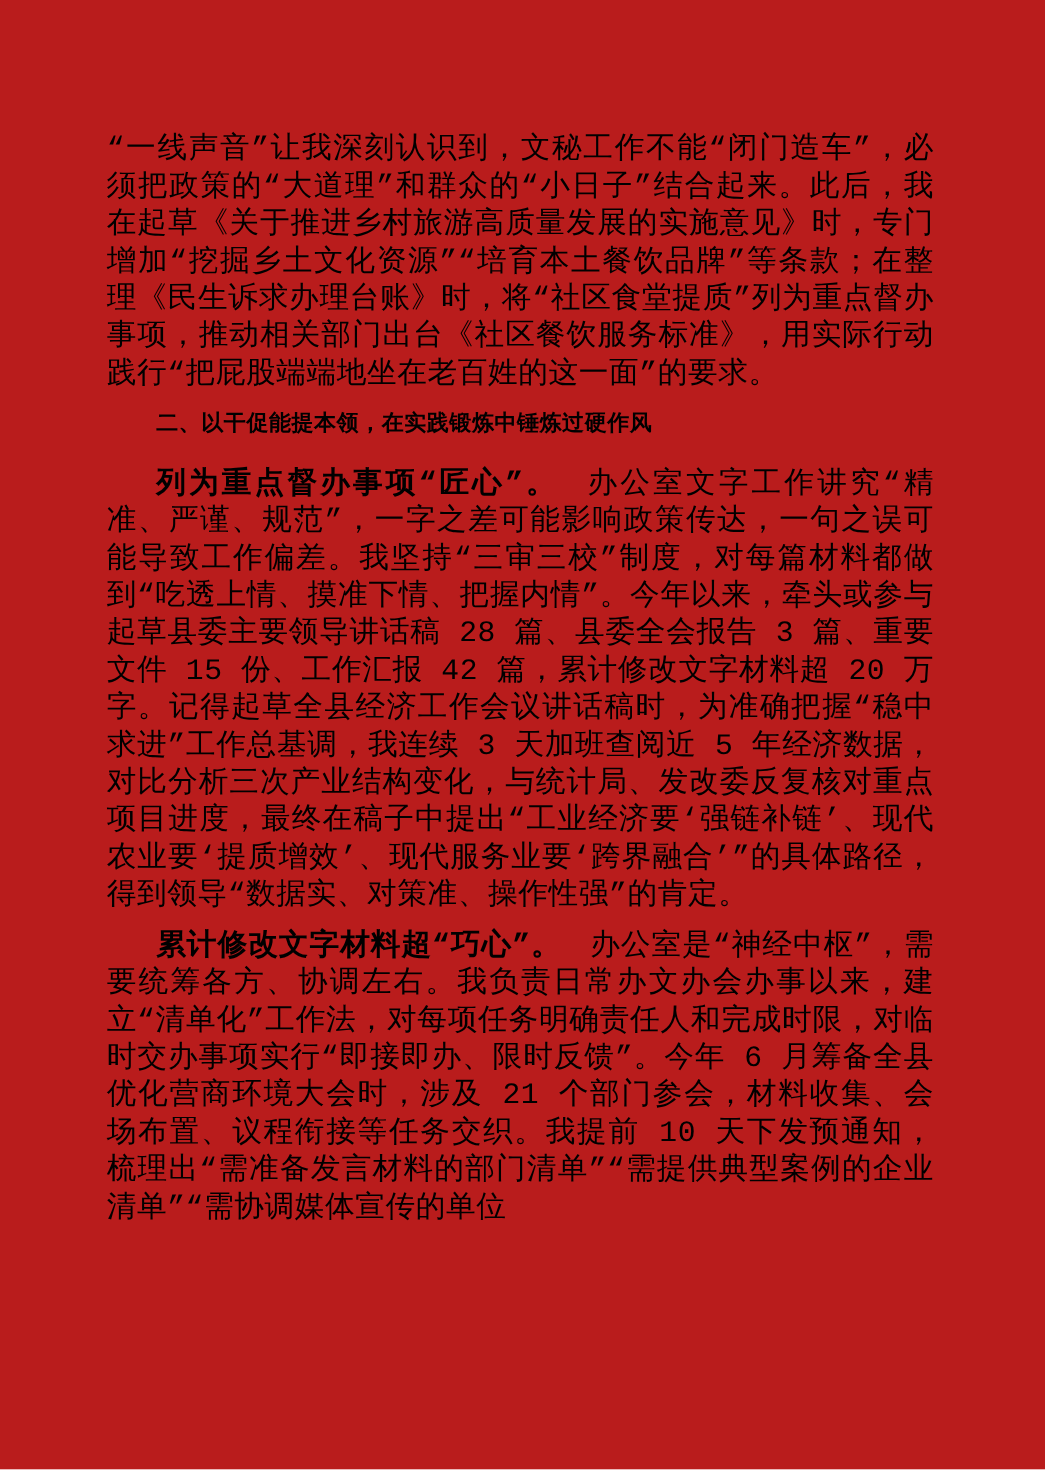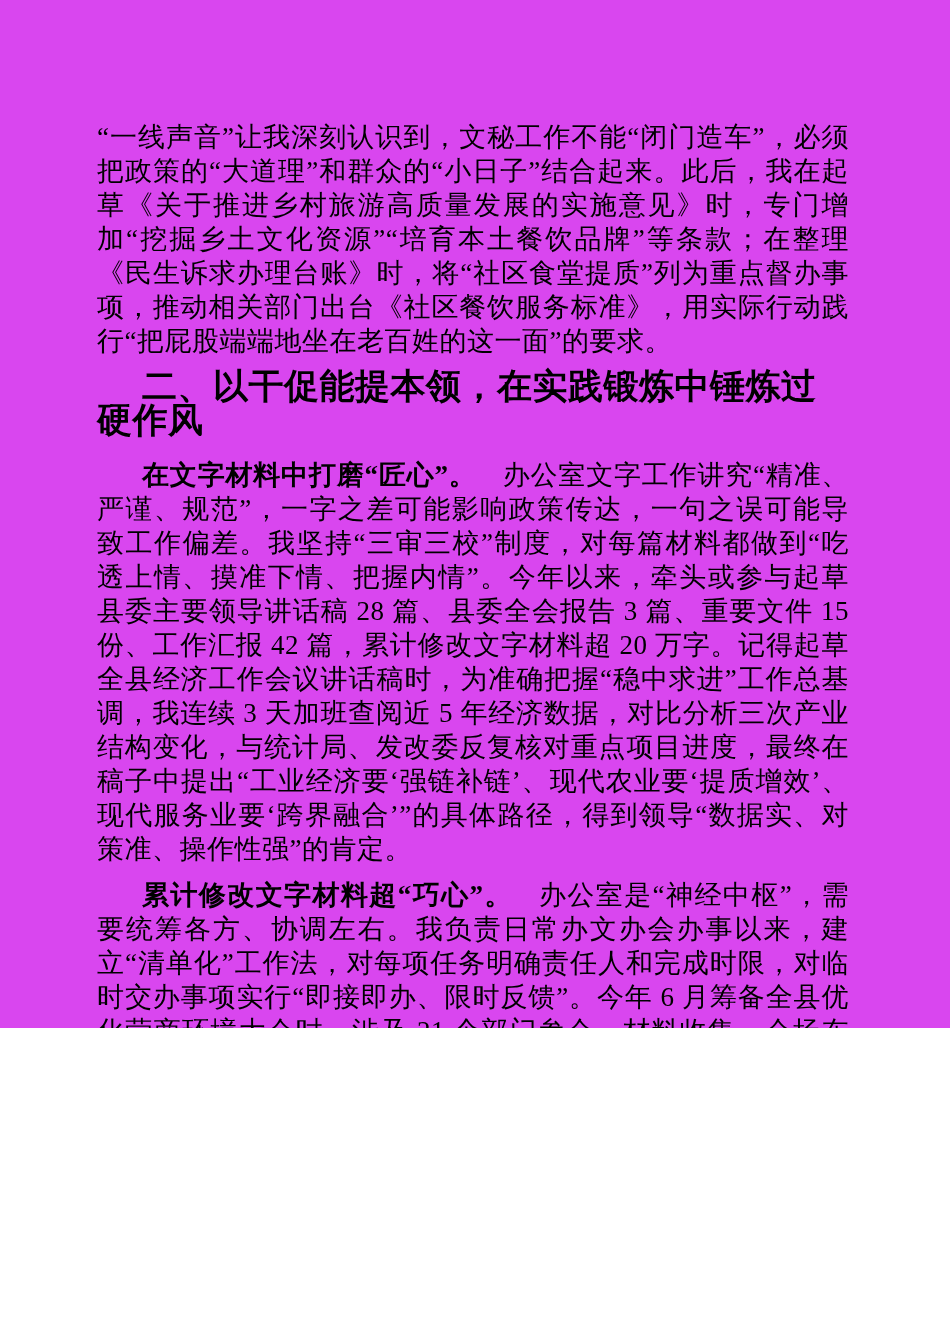--- a/index.html
+++ b/index.html
@@ -3,24 +3,24 @@
 <meta charset="utf-8">
 <style>
   html, body {
     margin: 0;
     padding: 0;
     background: #ffffff;
   }
   .page {
     position: relative;
     width: 950px;
-    height: 1028px;
-    background: #d946ef;
+    height: 1336px;
+    background: #b91c1c;
     overflow: hidden;
-    font-family: Liberation Serif, serif;
+    font-family: Liberation Mono, monospace;
     color: #000000;
   }
   .content {
     position: absolute;
     left: 97px;
     top: 120px;
     width: 752px;
   }
   .para {
     font-size: 27px;
@@ -29,21 +29,21 @@
     text-indent: 45px;
     text-align: justify;
     text-justify: inter-ideograph;
     letter-spacing: 0.5px;
     word-break: break-all;
   }
   .para.no-indent {
     text-indent: 0;
   }
   .heading {
-    font-size: 35px;
+    font-size: 20px;
     line-height: 34px;
     font-weight: bold;
     margin: 4px 0 20px 0;
     text-indent: 45px;
     letter-spacing: 0.5px;
   }
   .lead {
     font-weight: bold;
     margin-right: 26px;
   }
@@ -52,18 +52,18 @@
 <body>
 
 <div class="page">
   <div class="content">
 
     <p class="para no-indent">“一线声音”让我深刻认识到，文秘工作不能“闭门造车”，必须把政策的“大道理”和群众的“小日子”结合起来。此后，我在起草《关于推进乡村旅游高质量发展的实施意见》时，专门增加“挖掘乡土文化资源”“培育本土餐饮品牌”等条款；在整理《民生诉求办理台账》时，将“社区食堂提质”列为重点督办事项，推动相关部门出台《社区餐饮服务标准》，用实际行动践行“把屁股端端地坐在老百姓的这一面”的要求。</p>
 
     <h2 class="heading">二、以干促能提本领，在实践锻炼中锤炼过硬作风</h2>
 
 
-    <p class="para"><span class="lead">在文字材料中打磨“匠心”。</span><span>办公室文字工作讲究“精准、严谨、规范”，一字之差可能影响政策传达，一句之误可能导致工作偏差。我坚持“三审三校”制度，对每篇材料都做到“吃透上情、摸准下情、把握内情”。今年以来，牵头或参与起草县委主要领导讲话稿 28 篇、县委全会报告 3 篇、重要文件 15 份、工作汇报 42 篇，累计修改文字材料超 20 万字。记得起草全县经济工作会议讲话稿时，为准确把握“稳中求进”工作总基调，我连续 3 天加班查阅近 5 年经济数据，对比分析三次产业结构变化，与统计局、发改委反复核对重点项目进度，最终在稿子中提出“工业经济要‘强链补链’、现代农业要‘提质增效’、现代服务业要‘跨界融合’”的具体路径，得到领导“数据实、对策准、操作性强”的肯定。</span></p>
+    <p class="para"><span class="lead">列为重点督办事项“匠心”。</span><span>办公室文字工作讲究“精准、严谨、规范”，一字之差可能影响政策传达，一句之误可能导致工作偏差。我坚持“三审三校”制度，对每篇材料都做到“吃透上情、摸准下情、把握内情”。今年以来，牵头或参与起草县委主要领导讲话稿 28 篇、县委全会报告 3 篇、重要文件 15 份、工作汇报 42 篇，累计修改文字材料超 20 万字。记得起草全县经济工作会议讲话稿时，为准确把握“稳中求进”工作总基调，我连续 3 天加班查阅近 5 年经济数据，对比分析三次产业结构变化，与统计局、发改委反复核对重点项目进度，最终在稿子中提出“工业经济要‘强链补链’、现代农业要‘提质增效’、现代服务业要‘跨界融合’”的具体路径，得到领导“数据实、对策准、操作性强”的肯定。</span></p>
 
-    <p class="para"><span class="lead">累计修改文字材料超“巧心”。</span><span>办公室是“神经中枢”，需要统筹各方、协调左右。我负责日常办文办会办事以来，建立“清单化”工作法，对每项任务明确责任人和完成时限，对临时交办事项实行“即接即办、限时反馈”。今年 6 月筹备全县优化营商环境大会时，涉及 21 个部门参会，材料收集、会场布置、议程衔接等任务交织。我提前 18 天下发预通知，梳理出“需准备发言材料的部门清单”“需提供典型案例的企业清单”“需协调媒体宣传的单位</span></p>
+    <p class="para"><span class="lead">累计修改文字材料超“巧心”。</span><span>办公室是“神经中枢”，需要统筹各方、协调左右。我负责日常办文办会办事以来，建立“清单化”工作法，对每项任务明确责任人和完成时限，对临时交办事项实行“即接即办、限时反馈”。今年 6 月筹备全县优化营商环境大会时，涉及 21 个部门参会，材料收集、会场布置、议程衔接等任务交织。我提前 10 天下发预通知，梳理出“需准备发言材料的部门清单”“需提供典型案例的企业清单”“需协调媒体宣传的单位</span></p>
 
   </div>
 </div>
 
 </body></html>

